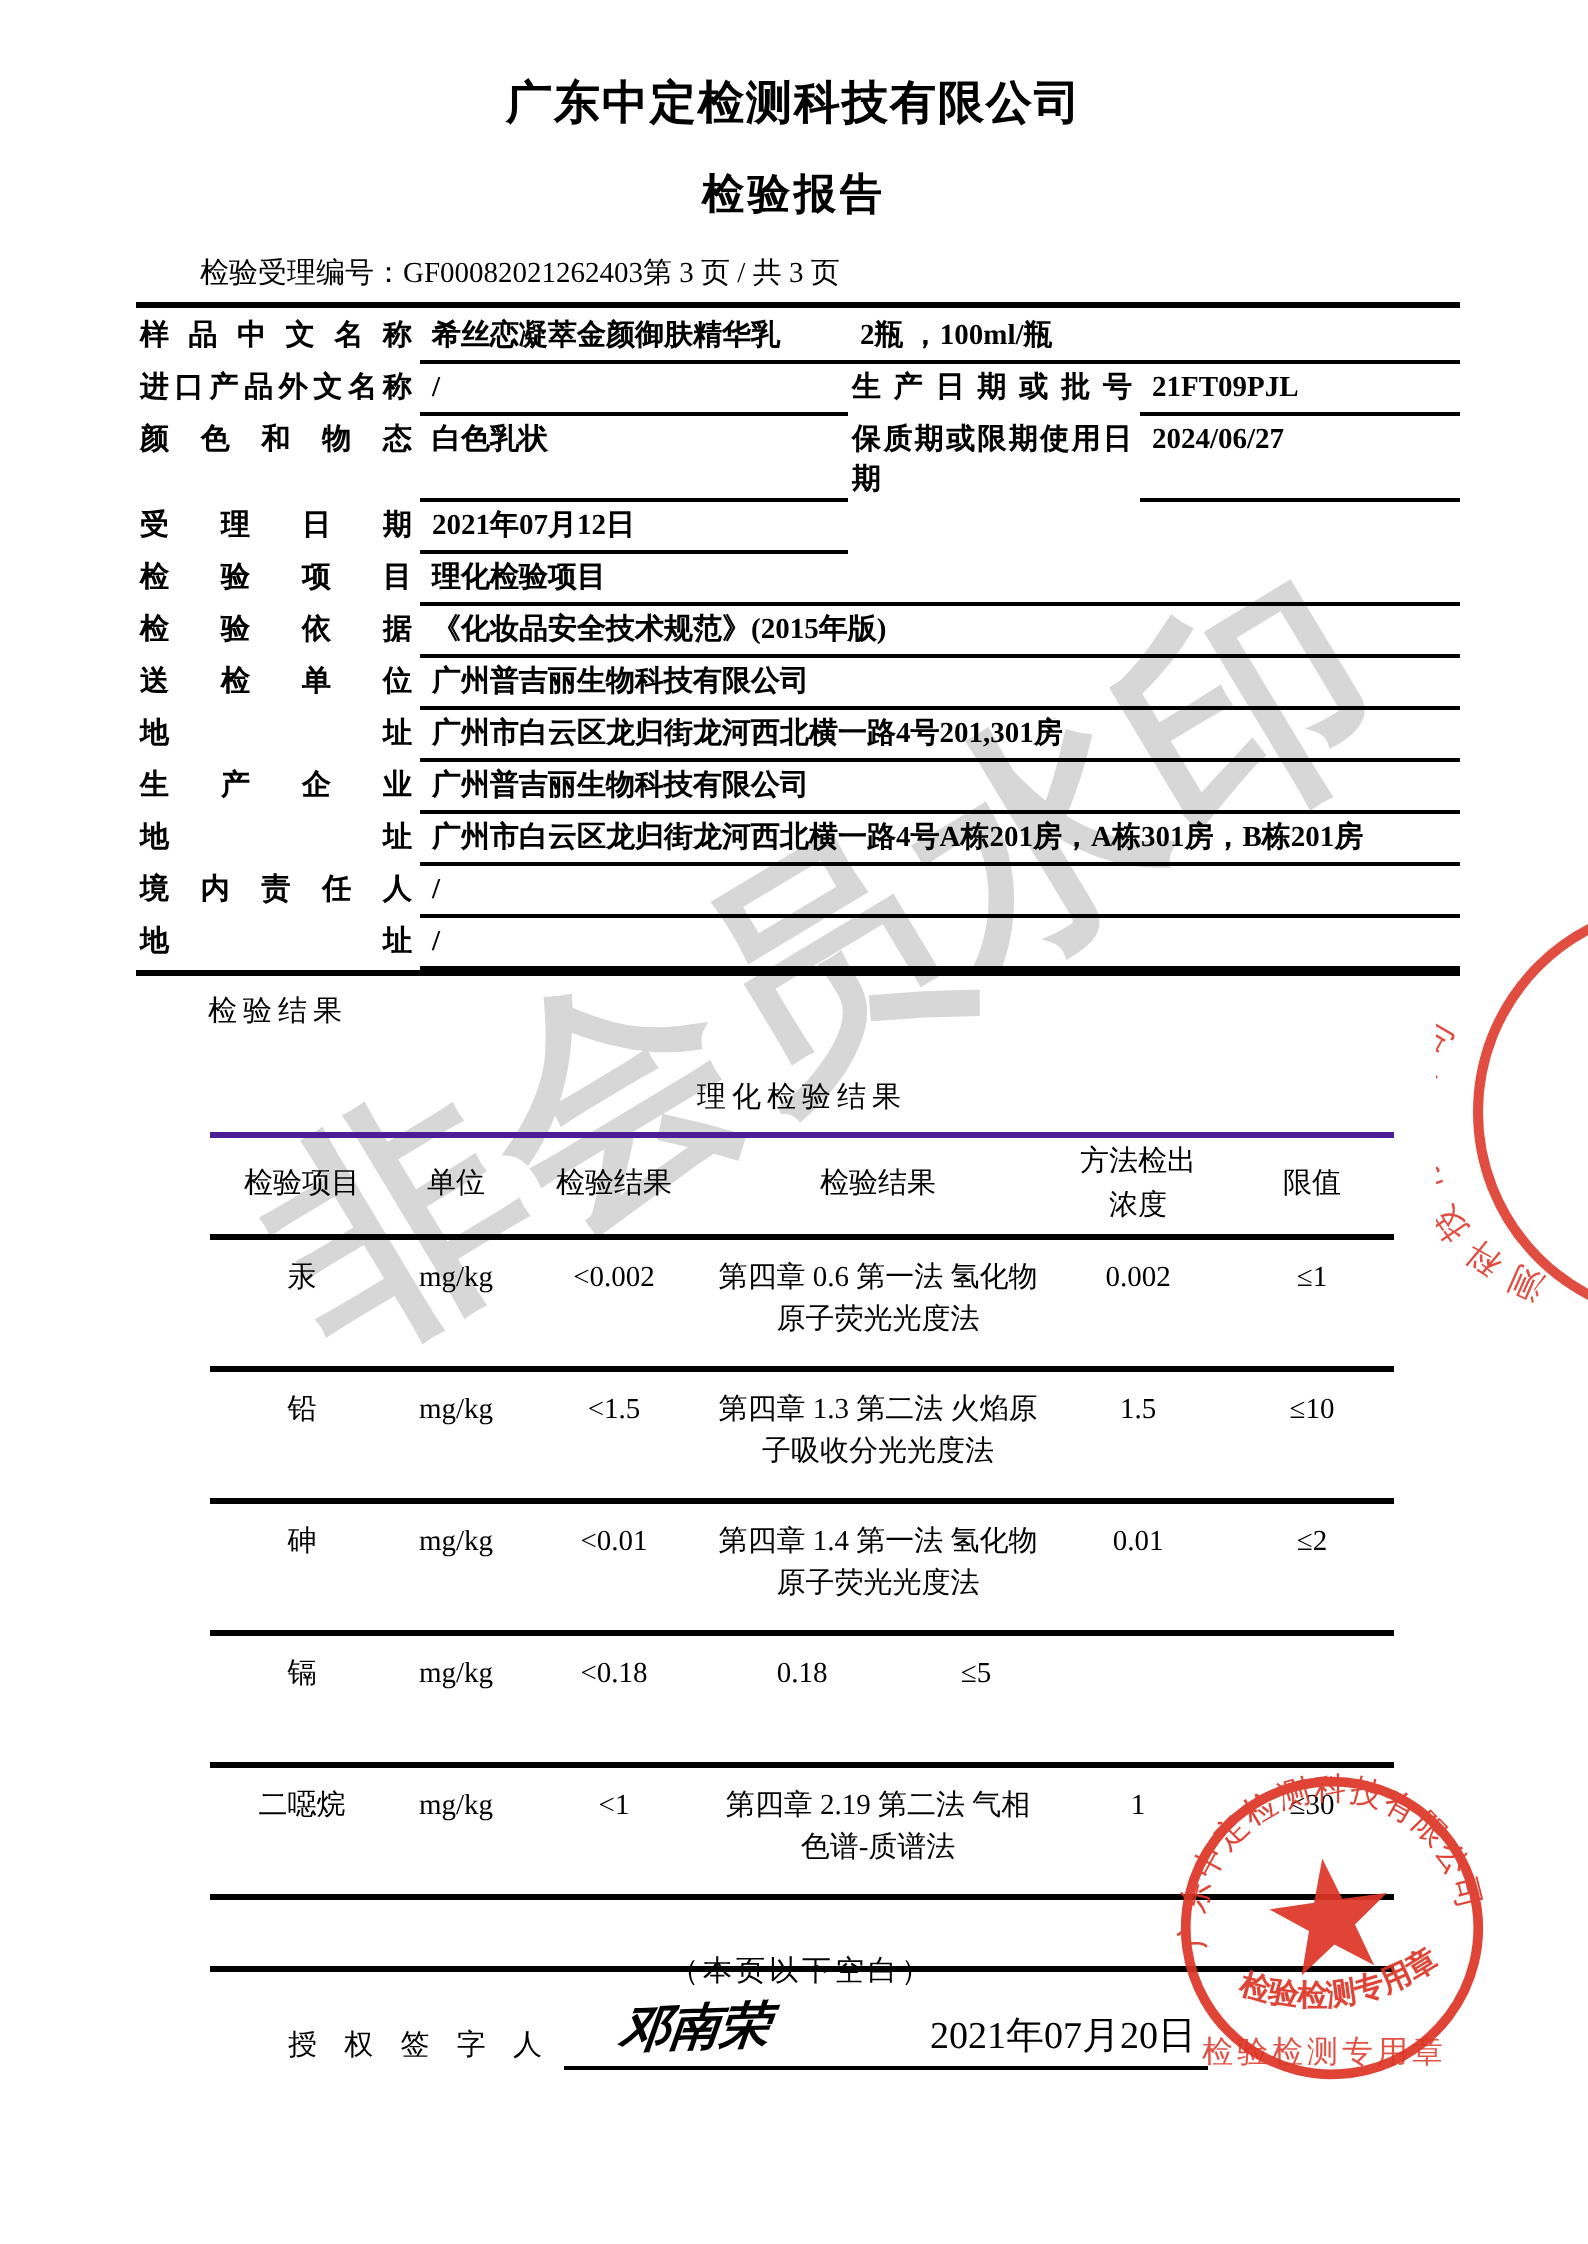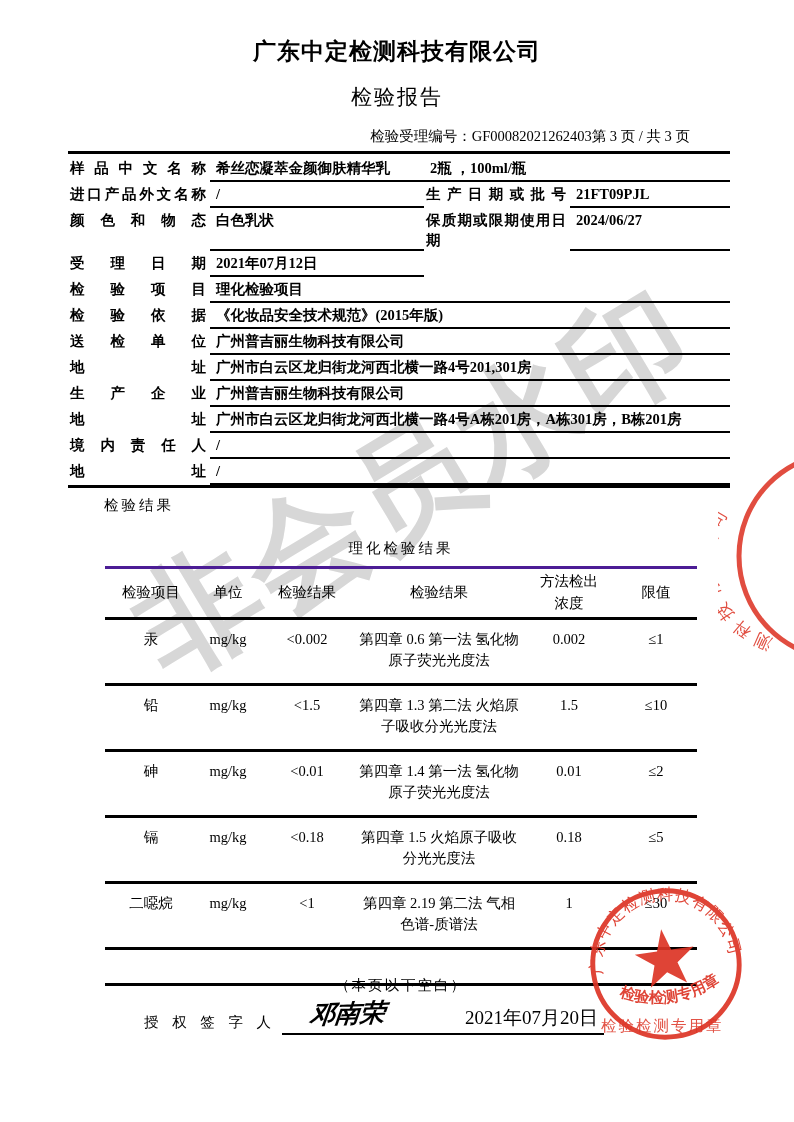--- a/index.html
+++ b/index.html
@@ -17,25 +17,25 @@
     letter-spacing:2px; white-space:nowrap;
     transform:rotate(-31deg); transform-origin:0 50%;
     font-family:"Liberation Sans", sans-serif;
   }
   
   .company-title {
     padding-top:36px; text-align:center; font-size:23px; font-weight:bold;
     letter-spacing:1px; font-family:"Liberation Sans", sans-serif;
   }
   .report-title {
-    margin-top:16px; text-align:center; font-size:21px; font-weight:normal;
+    margin-top:16px; text-align:center; font-size:21px; font-weight:bold;
     letter-spacing:2px; font-family:"Liberation Sans", sans-serif;
   }
   .accept-row {
-    margin:16px 104px 0 100px; display:flex; justify-content:flex-end;
+    margin:16px 104px 0 100px; display:flex; justify-content:flex-start;
     align-items:flex-end; font-size:14.5px;
   }
   
   .form {
     margin:5px 64px 0 68px; border-top:3px solid #000; border-bottom:3px solid #000;
     padding-top:2px;
   }
   .frow { display:flex; align-items:stretch; min-height:26px;font-weight:bold; }
   .fcell { display:flex; align-items:stretch; }
   .fcell.left  { width:356px; }
@@ -206,21 +206,20 @@
         <div class="tc c1">mg/kg</div>
         <div class="tc c2">&lt;0.01</div>
         <div class="tc c3">第四章 1.4 第一法 氢化物原子荧光光度法</div>
         <div class="tc c4">0.01</div>
         <div class="tc c5">≤2</div>
       </div>
       <div class="trow body">
         <div class="tc c0">镉</div>
         <div class="tc c1">mg/kg</div>
         <div class="tc c2">&lt;0.18</div>
-        <div class="tc c3">第四章 1.5 火焰原子吸收分光光度法</div>
         <div class="tc c4">0.18</div>
         <div class="tc c5">≤5</div>
       </div>
       <div class="trow body">
         <div class="tc c0">二噁烷</div>
         <div class="tc c1">mg/kg</div>
         <div class="tc c2">&lt;1</div>
         <div class="tc c3">第四章 2.19 第二法 气相色谱-质谱法</div>
         <div class="tc c4">1</div>
         <div class="tc c5">≤30</div>

